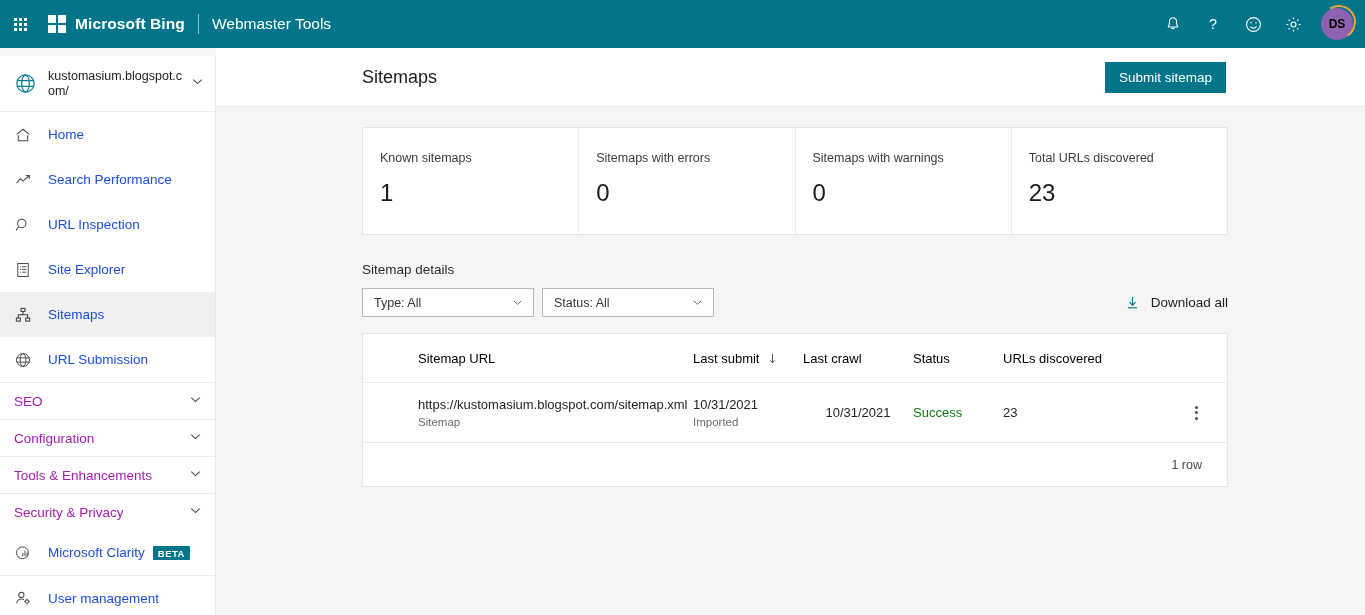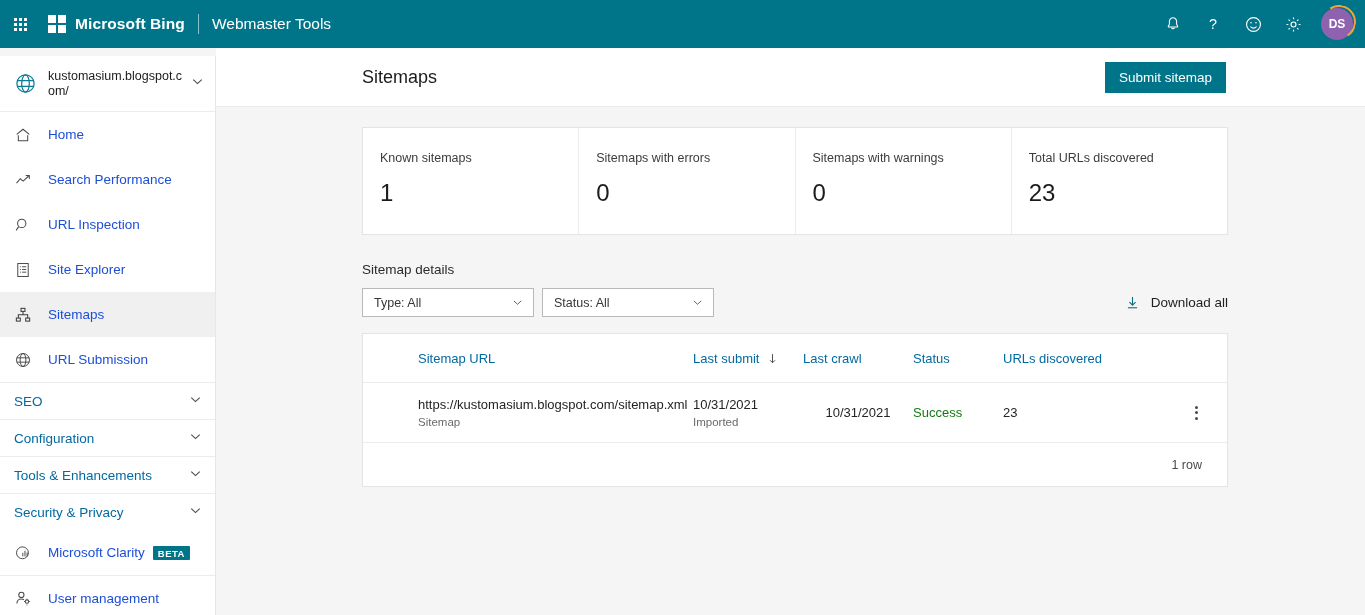--- a/index.html
+++ b/index.html
@@ -58,21 +58,21 @@
   .tb-icon {
     width: 40px; height: 48px;
     display: flex; align-items: center; justify-content: center;
     cursor: pointer;
   }
   .tb-icon svg { display: block; }
   .avatar {
     position: relative;
     width: 32px; height: 32px; border-radius: 50%;
     background: #8f62b0;
-    color: #ffffff; font-size: 12px; font-weight: 600;
+    color: #000000; font-size: 12px; font-weight: 600;
     display: flex; align-items: center; justify-content: center;
     margin-left: 8px; cursor: pointer;
   }
   .avatar::after {
     content: ""; position: absolute;
     top: -3px; right: -3px; width: 30px; height: 30px;
     border-radius: 50%;
     border: 2.5px solid transparent;
     border-top-color: #f2a33c; border-right-color: #f2a33c;
     transform: rotate(12deg);
@@ -118,21 +118,21 @@
   .nav-item.selected { background: #f0f0f0; }
 
   .nav-group {
     height: 37px;
     display: flex; align-items: center;
     padding: 0 12px 0 14px;
     border-top: 1px solid #ececec;
     cursor: pointer;
   }
   .nav-group .ng-label {
-    font-size: 13.5px; color: #0369a1; white-space: nowrap;
+    font-size: 13.5px; color: #a21caf; white-space: nowrap;
   }
   .nav-group .ng-chev { margin-left: auto; }
   .nav-group.first-group { margin-top: 0; }
   .nav-item.after-groups { border-top: 1px solid #ececec; }
 
   .beta-badge {
     background: #00758a; color: #fff;
     font-size: 9.5px; font-weight: 700; letter-spacing: .5px;
     padding: 2px 5px 1px; margin-left: 8px;
     border-radius: 1px;
@@ -211,21 +211,21 @@
   #table-card {
     width: 866px; margin-top: 16px;
     background: #fff;
     border: 1px solid #e4e4e4;
   }
   #table-head {
     height: 49px; display: flex; align-items: center;
     border-bottom: 1px solid #ececec;
   }
   .th {
-    font-size: 13px; color: #0369a1;
+    font-size: 13px; color: #000000;
     display: flex; align-items: center;
     white-space: nowrap;
   }
   .c-url    { width: 330px; padding-left: 55px; }
   .c-submit { width: 110px; }
   .c-crawl  { width: 110px; text-align: center; }
   .c-status { width: 90px; }
   .c-urls   { width: 170px; }
   .c-menu   { width: 46px; display: flex; justify-content: center; }
   .sort-arrow { margin-left: 7px; display: flex; }

